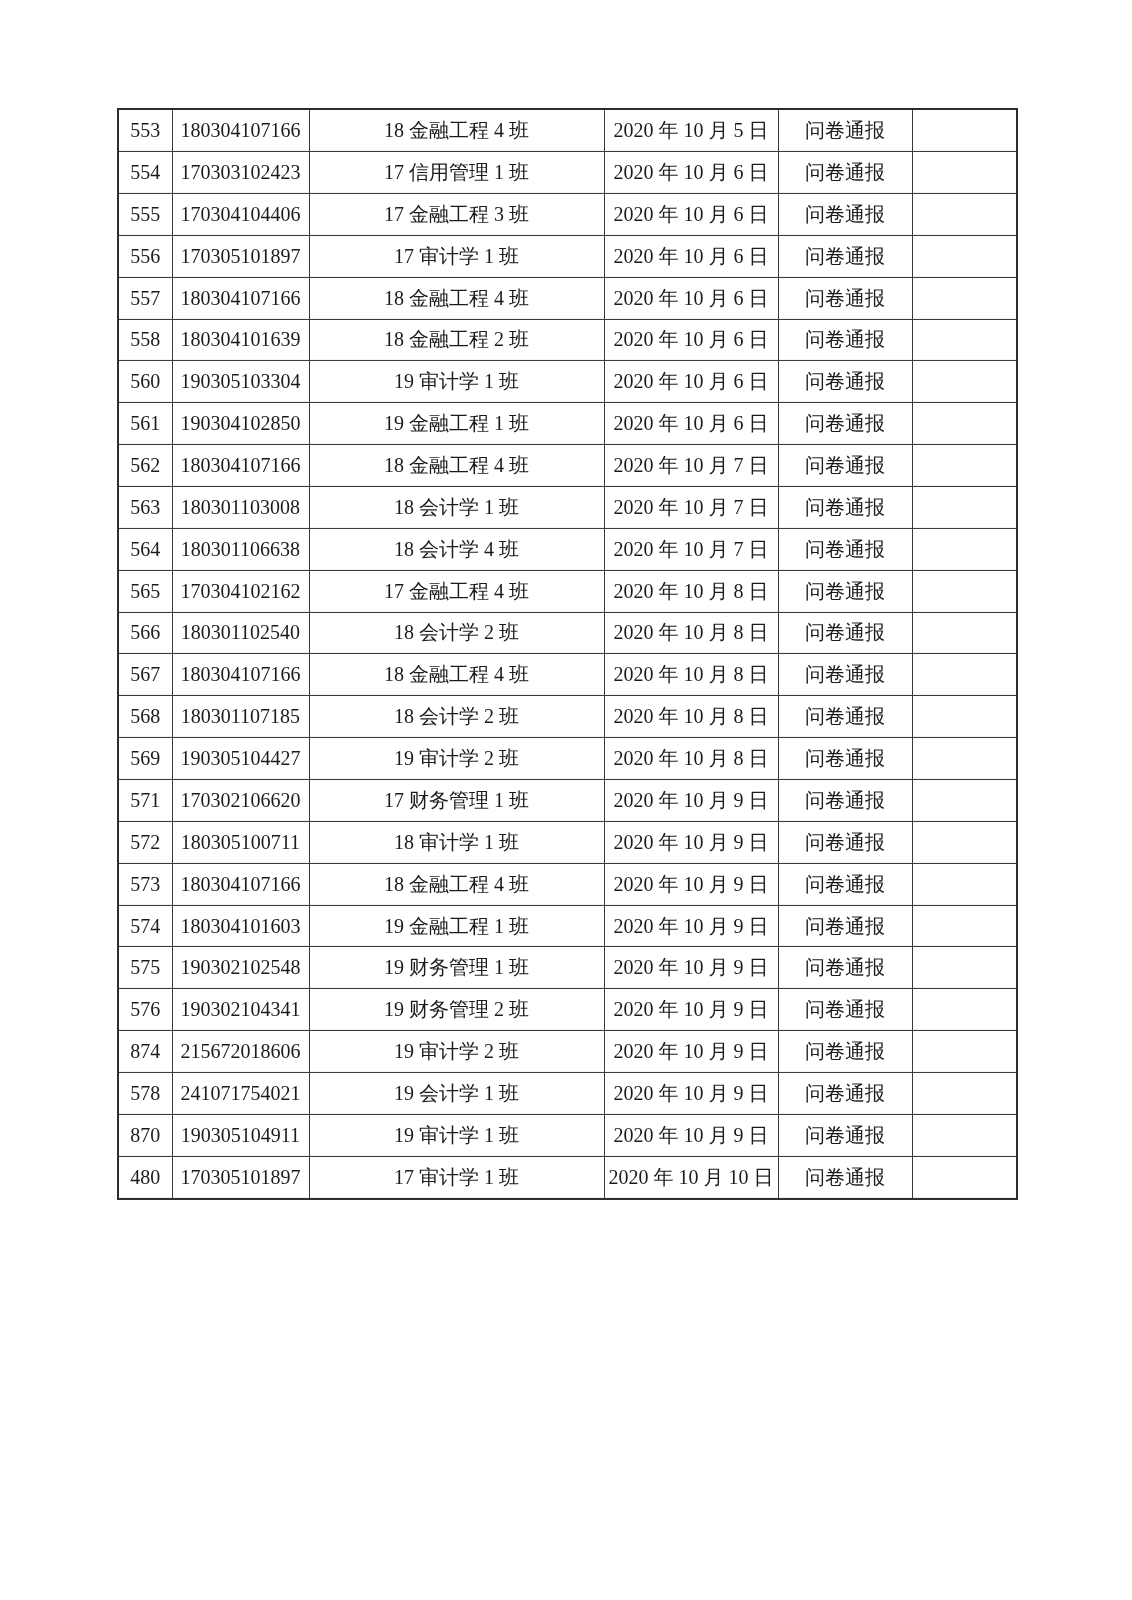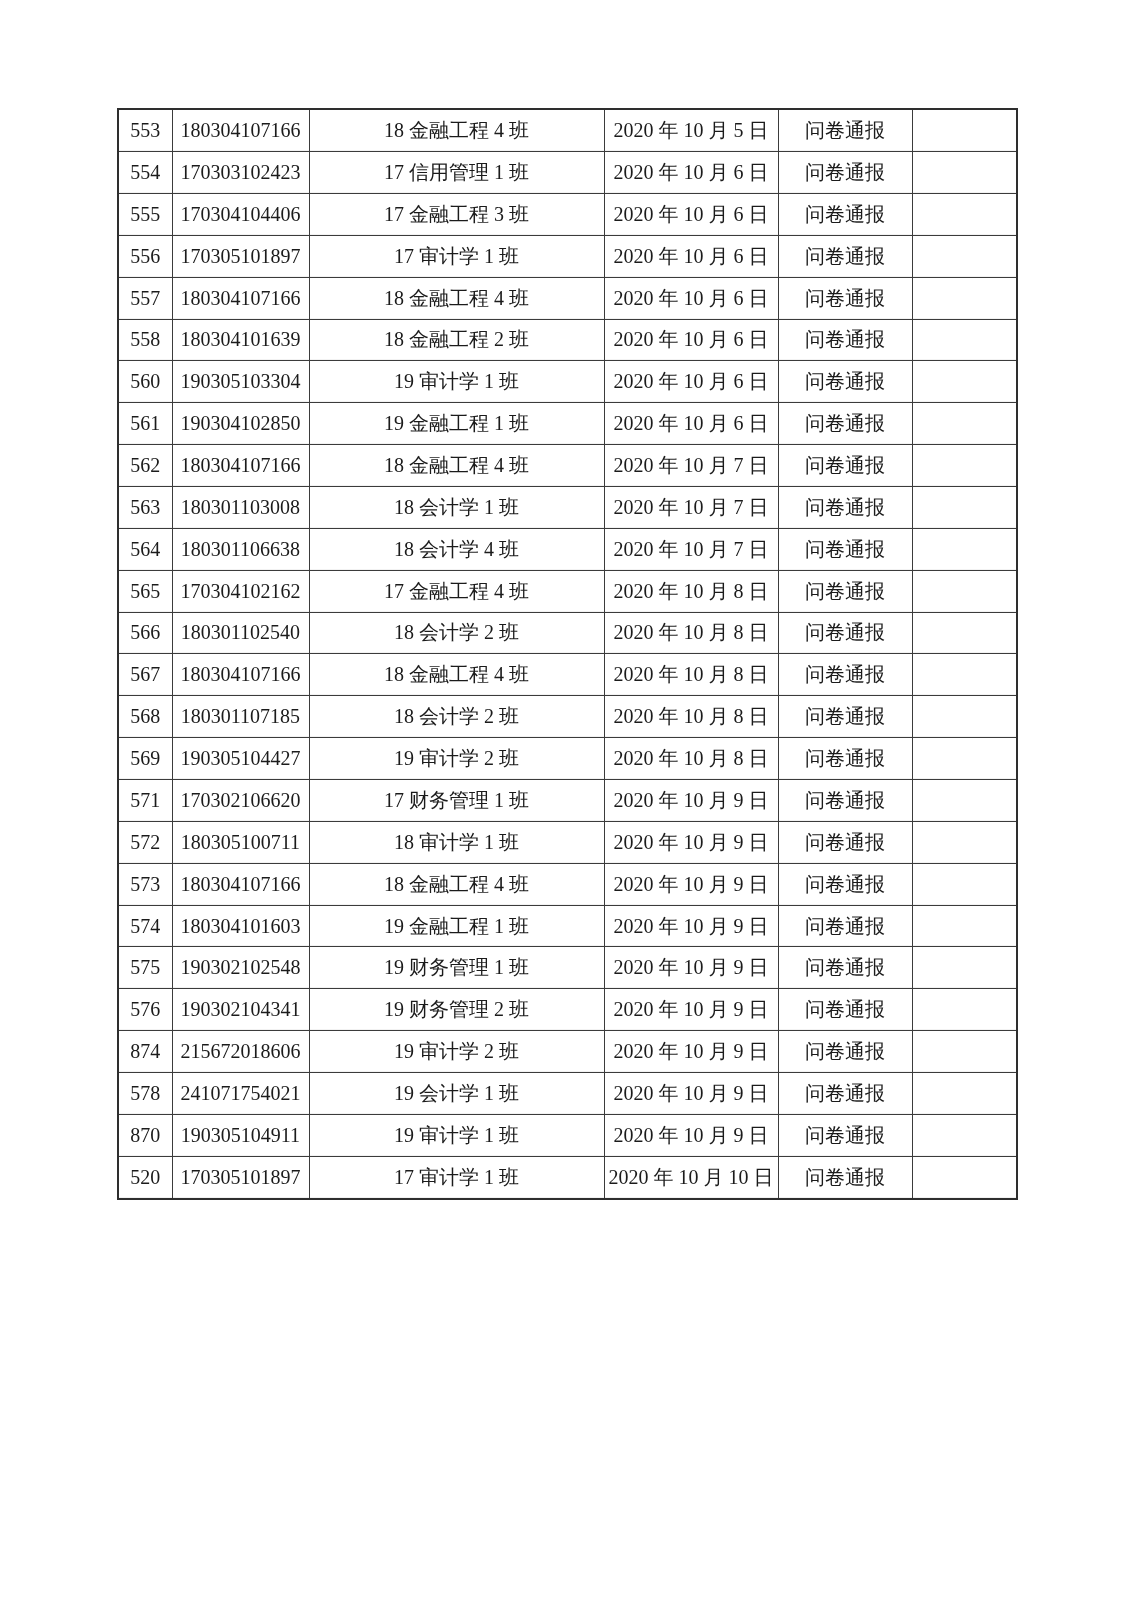--- a/index.html
+++ b/index.html
@@ -245,21 +245,21 @@
         </tr>
         <tr>
           <td>870</td>
           <td>190305104911</td>
           <td>19 审计学 1 班</td>
           <td>2020 年 10 月 9 日</td>
           <td>问卷通报</td>
           <td></td>
         </tr>
         <tr>
-          <td>520</td>
+          <td>480</td>
           <td>170305101897</td>
           <td>17 审计学 1 班</td>
           <td>2020 年 10 月 10 日</td>
           <td>问卷通报</td>
           <td></td>
         </tr>
       </tbody>
   </table>
 </div>
 

